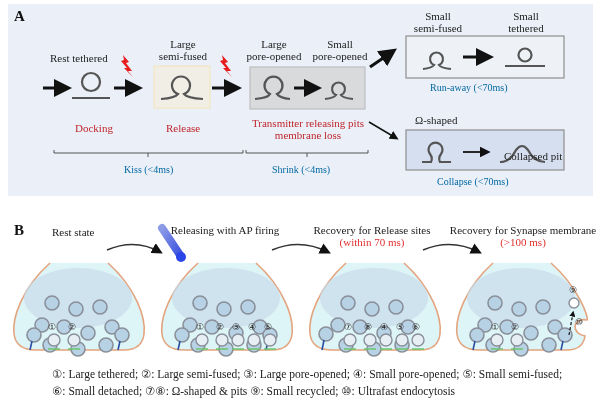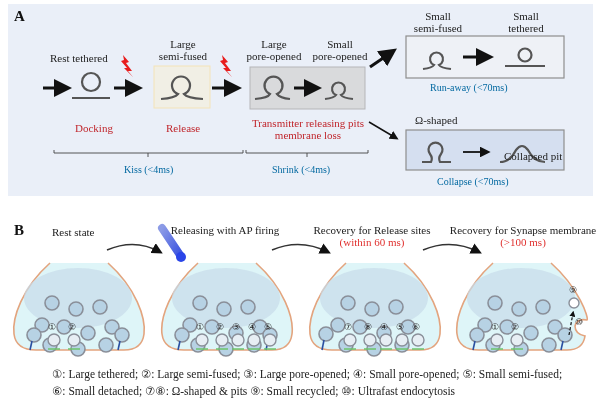--- a/index.html
+++ b/index.html
@@ -105,21 +105,21 @@
 <div class="lbl blue" style="left:437px;top:176px;">Collapse (&lt;70ms)</div>
 
 <div class="panel-letter" style="left:14px;top:222px;">B</div>
 
 <div class="lbl" style="left:52px;top:226px;">Rest state</div>
 <div class="lbl" style="left:170px;top:224px;width:110px;">
   <div>Releasing with AP firing</div>
 </div>
 <div class="lbl" style="left:312px;top:224px;width:120px;">
   <div>Recovery for Release sites</div>
-  <div class="bred">(within 60 ms)</div>
+  <div class="bred">(within 70 ms)</div>
 </div>
 <div class="lbl" style="left:448px;top:224px;width:150px;">
   <div>Recovery for Synapse membrane</div>
   <div class="bred">(&gt;100 ms)</div>
 </div>
 
 <svg id="panelB" width="600" height="400">
   <defs>
     <marker id="ah2" markerWidth="7" markerHeight="7" refX="5" refY="3.5" orient="auto">
       <path d="M0,0 L7,3.5 L0,7 z" fill="#111"></path>

